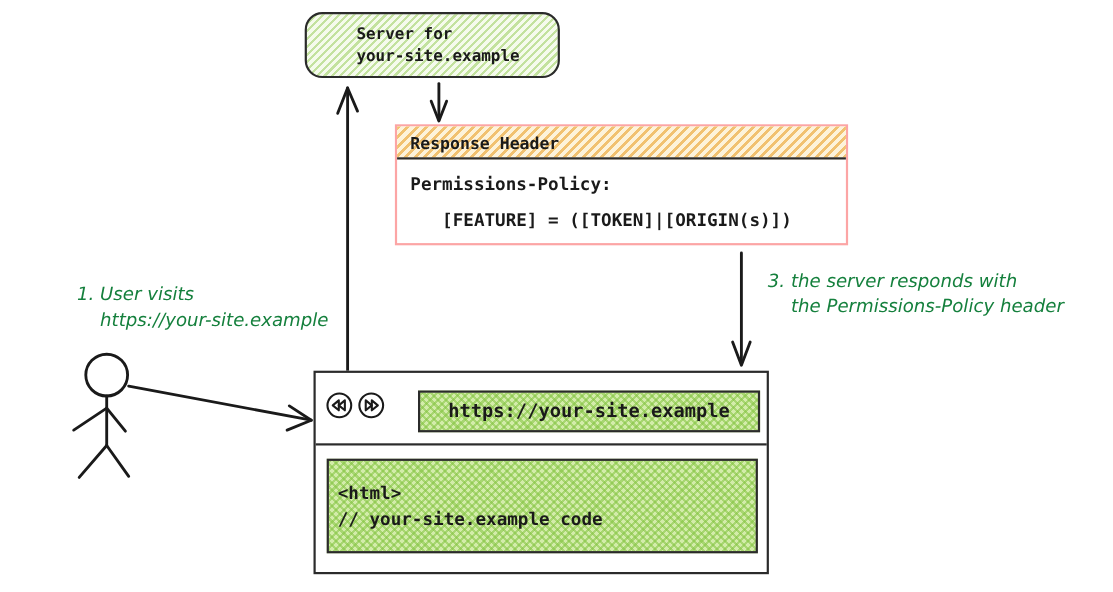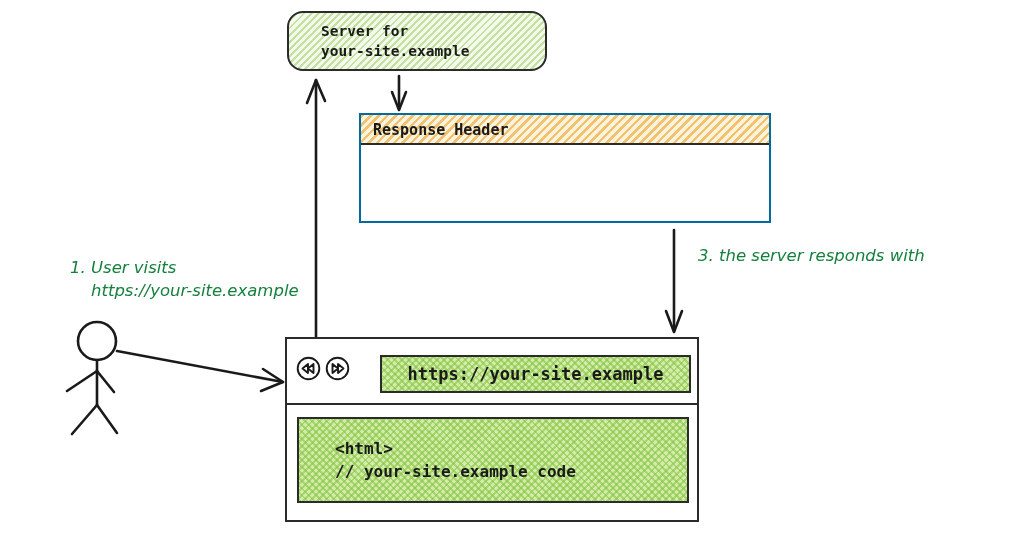--- a/index.html
+++ b/index.html
@@ -33,30 +33,30 @@
       repeating-linear-gradient(135deg,
         rgba(132, 196, 66, 0.55) 0px, rgba(132, 196, 66, 0.55) 2px,
         transparent 2px, transparent 5px),
       repeating-linear-gradient(45deg,
         rgba(132, 196, 66, 0.55) 0px, rgba(132, 196, 66, 0.55) 2px,
         transparent 2px, transparent 5px);
   }
 
   
   #server-box {
-    position: absolute; left: 287px; top: 11px; width: 260px; height: 60px;
+    position: absolute; left: 277px; top: 11px; width: 232px; height: 60px;
     border: 2.5px solid #2b2b2b; border-radius: 16px;
     display: flex; align-items: center;
-    box-sizing: border-box; padding-left: 32px;
+    box-sizing: border-box; padding-left: 45px;
     font-size: 14.5px; line-height: 20px;
   }
 
   #response-box {
     position: absolute; left: 359px; top: 113px; width: 412px; height: 110px;
-    border: 2px solid #0369a1; background: #ffffff; box-sizing: border-box;
+    border: 2px solid #fca5a5; background: #ffffff; box-sizing: border-box;
   }
   #response-box .rh-header {
     height: 30px; line-height: 30px; box-sizing: border-box;
     border-bottom: 2px solid #2b2b2b; padding-left: 12px;
     font-size: 15px;
   }
   #response-box .rh-body {
     padding: 7px 0 0 12px;
     font-size: 16px; line-height: 32px;
   }
@@ -83,21 +83,21 @@
   #browser .url-bar {
     position: absolute; left: 93px; top: 16px; width: 311px; height: 38px;
     border: 2px solid #2b2b2b; box-sizing: border-box;
     display: flex; align-items: center; justify-content: center;
     font-size: 17px;
   }
   #browser .content-box {
     position: absolute; left: 10px; top: 78px; width: 392px; height: 86px;
     border: 2px solid #2b2b2b; box-sizing: border-box;
     display: flex; flex-direction: column; justify-content: center;
-    padding-left: 36px; font-size: 16px; line-height: 23px;
+    padding-left: 8px; font-size: 16px; line-height: 23px;
   }
 
   #arrows-layer { position: absolute; left: 0; top: 0; z-index: 1; }
   .node { z-index: 2; }
 </style>
 </head>
 <body>
 
 <div id="canvas">
 
@@ -133,28 +133,31 @@
         <polyline points="666,311 674,332 682,311"></polyline>
       </g>
     </g>
   </svg>
 
   <div id="server-box" class="node hatch-green mono pre">Server for
 your-site.example</div>
 
   <div id="response-box" class="node">
     <div class="rh-header hatch-orange mono">Response Header</div>
+    <div class="rh-body mono pre">Permissions-Policy:
+   [FEATURE] = ([TOKEN]|[ORIGIN(s)])</div>
   </div>
 
   <div class="step-label" style="left:70px; top:256px;">
     <div class="line1">1. User visits</div>
     <div class="line2">https://your-site.example</div>
   </div>
   <div class="step-label" style="left:698px; top:244px;">
     <div class="line1">3. the server responds with</div>
+    <div class="line2">the Permissions-Policy header</div>
   </div>
 
   <div id="browser" class="node">
     <div class="topbar">
       <div class="nav-buttons">
         <svg width="27" height="27" viewBox="0 0 27 27">
           <g stroke="#1a1a1a" stroke-width="1.9" fill="none" stroke-linejoin="round">
             <circle cx="13.5" cy="13.5" r="10.8"></circle>
             <polygon points="18.5,9 13,13.5 18.5,18"></polygon>
             <polygon points="13,9 7.5,13.5 13,18"></polygon>

